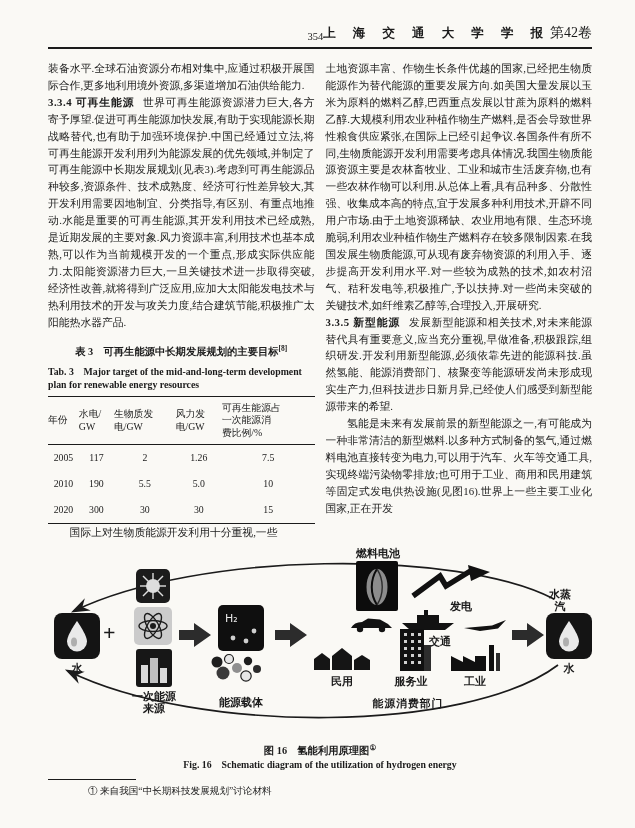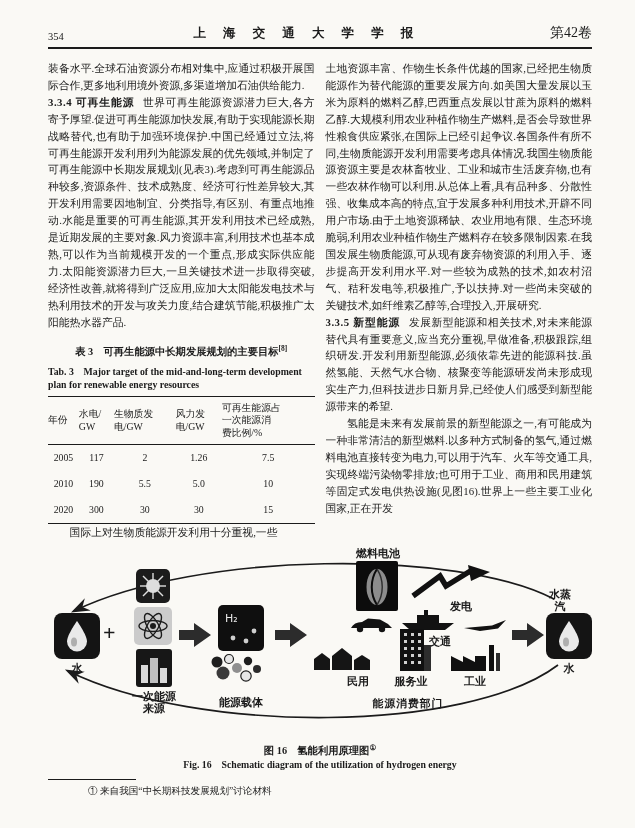--- a/index.html
+++ b/index.html
@@ -3,21 +3,21 @@
 <meta charset="utf-8">
 <style>
   html,body{margin:0;padding:0;background:#e8e7e3;}
   .page{
     position:relative; width:635px; height:828px; margin:0 auto;
     background:#faf9f5; color:#1b1b1b; box-sizing:border-box;
     padding:24px 43px 8px 48px; overflow:hidden;
     font-family:"Liberation Serif","DejaVu Serif",serif;
   }
   
-  .hdr{display:flex; justify-content:space-between; align-items:flex-end;
+  .hdr{display:flex; justify-content:flex-end; align-items:flex-end;
        border-bottom:2px solid #1b1b1b; padding-bottom:5px;}
   .hdr .pageno{font-size:10.5px;}
   .hdr .jtitle{font-size:12.5px; font-weight:bold; letter-spacing:7px;}
   .hdr .vol{font-size:14px;}
   
   .cols{display:flex; gap:11px; margin-top:11px;}
   .col{width:268px; font-size:10.8px; line-height:16.9px; text-align:justify;}
   .col p{margin:0;}
   p.indent{text-indent:2em;}
   .sec-head{font-weight:bold; letter-spacing:.5px; margin-right:.8em;}
@@ -103,21 +103,21 @@
             <td>30</td>
             <td>15</td>
           </tr>
         </tbody>
       </table>
       <p class="indent after-table">国际上对生物质能源开发利用十分重视,一些</p>
     </div>
 
     <div class="col">
       <p>土地资源丰富、作物生长条件优越的国家,已经把生物质能源作为替代能源的重要发展方向.如美国大量发展以玉米为原料的燃料乙醇,巴西重点发展以甘蔗为原料的燃料乙醇.大规模利用农业种植作物生产燃料,是否会导致世界性粮食供应紧张,在国际上已经引起争议.各国条件有所不同,生物质能源开发利用需要考虑具体情况.我国生物质能源资源主要是农林畜牧业、工业和城市生活废弃物,也有一些农林作物可以利用.从总体上看,具有品种多、分散性强、收集成本高的特点,宜于发展多种利用技术,开辟不同用户市场.由于土地资源稀缺、农业用地有限、生态环境脆弱,利用农业种植作物生产燃料存在较多限制因素.在我国发展生物质能源,可从现有废弃物资源的利用入手、逐步提高开发利用水平.对一些较为成熟的技术,如农村沼气、秸秆发电等,积极推广,予以扶持.对一些尚未突破的关键技术,如纤维素乙醇等,合理投入,开展研究.</p>
-      <p><span class="sec-head">3.3.5 新型能源</span><span>发展新型能源和相关技术,对未来能源替代具有重要意义,应当充分重视,早做准备,积极跟踪,组织研发.开发利用新型能源,必须依靠先进的能源科技.虽然氢能、天然气水合物、核聚变等能源研发尚未形成现实生产力,但科技进步日新月异,已经使人们感受到新型能源带来的希望.</span></p>
+      <p><span class="sec-head">3.3.5 新型能源</span><span>发展新型能源和相关技术,对未来能源替代具有重要意义,应当充分重视,早做准备,积极跟踪,组织研发.开发利用新型能源,必须依靠先进的能源科技.虽然氢能、能源消费部门、核聚变等能源研发尚未形成现实生产力,但科技进步日新月异,已经使人们感受到新型能源带来的希望.</span></p>
       <p class="indent">氢能是未来有发展前景的新型能源之一,有可能成为一种非常清洁的新型燃料.以多种方式制备的氢气,通过燃料电池直接转变为电力,可以用于汽车、火车等交通工具,实现终端污染物零排放;也可用于工业、商用和民用建筑等固定式发电供热设施(见图16).世界上一些主要工业化国家,正在开发</p>
     </div>
   </div>
 
   <div class="figure">
 
     <svg class="fig-abs" style="left:0;top:0;" width="544" height="190">
       <defs>
         <marker id="ah" markerWidth="12" markerHeight="10" refX="9" refY="4" orient="auto">
           <path d="M11 4 L0 0 L3.5 4 L0 8 Z" fill="#1b1b1b"></path>
@@ -238,21 +238,21 @@
         <rect x="12" y="34" width="3" height="3"></rect>
           <rect x="19" y="34" width="3" height="3"></rect>
           <rect x="26" y="34" width="3" height="3"></rect>
       </g>
     </svg>
     <svg class="fig-abs" style="left:400px;top:94px;" width="54" height="29">
       <path d="M3 28 V13 L15 19 V13 L27 19 V13 H38 V28 Z" fill="#101010"></path>
       <rect x="41" y="2" width="5" height="26" fill="#101010"></rect>
       <rect x="48" y="10" width="4" height="18" fill="#2d2d2d"></rect>
     </svg>
-    <div class="fig-label" style="left:310px;top:127px;">民用</div>
+    <div class="fig-label" style="left:294px;top:127px;">民用</div>
     <div class="fig-label" style="left:363px;top:127px;">服务业</div>
     <div class="fig-label" style="left:427px;top:127px;">工业</div>
     <div class="fig-label big" style="left:360px;top:149px;">能源消费部门</div>
 
     <svg class="fig-abs" style="left:464px;top:72px;" width="32" height="28">
       <path d="M0 9 H15 V2 L32 14 L15 26 V19 H0 Z" fill="#2c2c2c"></path>
     </svg>
 
     <div class="fig-label" style="left:512px;top:40px;">水蒸汽</div>
     <svg class="fig-abs" style="left:498px;top:64px;" width="46" height="46">

